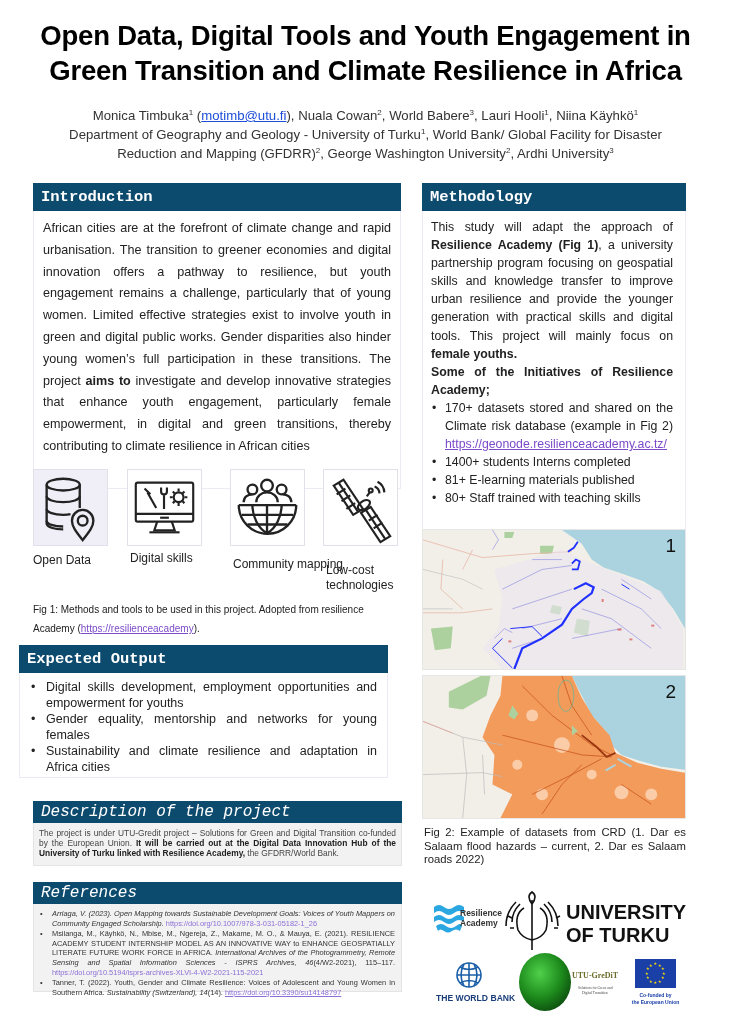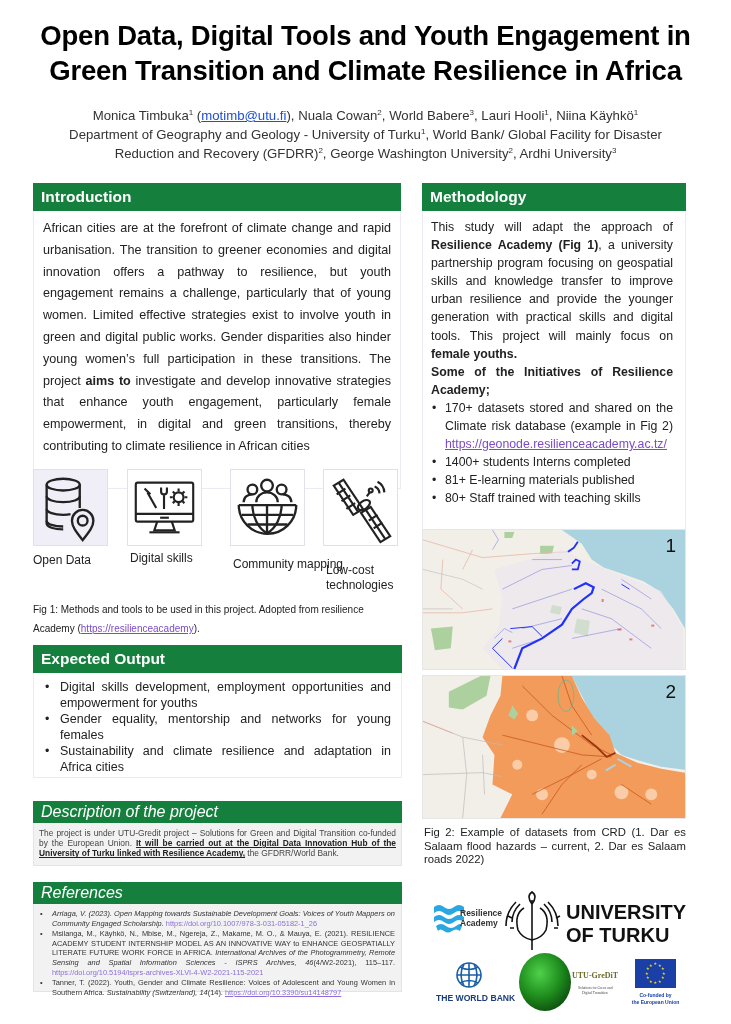--- a/index.html
+++ b/index.html
@@ -8,49 +8,49 @@
 
   .title { position: absolute; left: 0; top: 18px; width: 731px; text-align: center;
     font-size: 27.5px; font-weight: bold; line-height: 35px; color: #000; letter-spacing: -0.2px; }
   .authors { position: absolute; left: 0; top: 106px; width: 731px; text-align: center;
     font-size: 13.2px; color: #333; line-height: 19px; }
   .authors a { color: #1d4ed8; text-decoration: underline; }
   .affil { position: absolute; left: 0; top: 125px; width: 731px; text-align: center;
     font-size: 13.2px; color: #333; line-height: 19px; }
   sup { font-size: 8px; vertical-align: super; line-height: 0; }
 
-  .panel-head { background: #15803d; color: #fff; font-weight: bold; font-size: 15.5px;
-    padding: 0 8px; height: 28px; line-height: 28px; }
+  .panel-head { background: #0c4a6e; color: #fff; font-weight: bold; font-size: 15.5px;
+    padding: 0 8px; height: 28px; line-height: 28px; font-family: Liberation Mono, monospace; }
   .panel-head.small { font-weight: normal; font-style: italic; font-size: 16px; height: 22px; line-height: 22px; }
   .panel-body { background: #fff; border: 1px solid #eeeaf4; border-top: none; }
   .panel-body.gray { background: #f2f2f2; border: 1px solid #e4e4e4; border-top: none; }
 
   #intro { position: absolute; left: 33px; top: 183px; width: 368px; }
   #intro .panel-body { padding: 7px 9px 4px 9px; height: 278px; }
   #intro p { font-size: 12.6px; line-height: 21.8px; text-align: justify; color: #222; }
 
   .icons { position: absolute; left: 33px; top: 469px; width: 372px; height: 130px; }
   .icon-tile { position: absolute; width: 75px; height: 77px; border: 1px solid #e2e0ea; background: #fff; }
   .icon-tile svg { width: 100%; height: 100%; }
   .icon-tile.shaded { background: #f0eef6; }
   .icon-label { position: absolute; font-size: 12px; line-height: 15px; color: #222; }
 
   .fig1cap { position: absolute; left: 33px; top: 600px; width: 372px; font-size: 10px; line-height: 19px; color: #222; }
   .fig1cap a, .link { color: #7b4bc8; text-decoration: underline; }
 
-  #expected { position: absolute; left: 33px; top: 645px; width: 369px; }
+  #expected { position: absolute; left: 19px; top: 645px; width: 369px; }
   #expected .panel-body { padding: 6px 10px 6px 8px; height: 105px; }
   ul.bullets { list-style: none; }
   ul.bullets li { position: relative; padding-left: 18px; font-size: 12.5px; line-height: 16px; text-align: justify; color: #222; }
   ul.bullets li::before { content: "•"; position: absolute; left: 3px; top: 0; }
 
   #desc { position: absolute; left: 33px; top: 801px; width: 369px; }
   #desc .panel-body { padding: 5px 5px 4px 5px; height: 43px; }
   #desc p { font-size: 8.4px; line-height: 10.2px; color: #444; text-align: justify; }
-  #desc b { color: #222; text-decoration: underline; }
+  #desc b { color: #222; }
 
   #refs { position: absolute; left: 33px; top: 882px; width: 369px; }
   #refs .panel-body { padding: 5px 6px 5px 5px; height: 88px; }
   #refs ul.bullets li { font-size: 7.4px; line-height: 9.6px; padding-left: 13px; margin-bottom: 1px; color: #333; }
   #refs ul.bullets li::before { left: 1px; }
   #refs .link { color: #8c6fd6; }
 
   #method { position: absolute; left: 422px; top: 183px; width: 264px; }
   #method .panel-body { padding: 7px 12px 4px 8px; height: 336px; }
   #method p { font-size: 12.3px; line-height: 18.1px; text-align: justify; color: #222; }
@@ -79,21 +79,21 @@
   <span>Monica Timbuka</span><sup>1</sup>
   (<a>motimb@utu.fi</a>),
   <span>Nuala Cowan</span><sup>2</sup>,
   <span>World Babere</span><sup>3</sup>,
   <span>Lauri Hooli</span><sup>1</sup>,
   <span>Niina Käyhkö</span><sup>1</sup>
 </div>
 
 <div class="affil">
   <div><span>Department of Geography and Geology - University of Turku</span><sup>1</sup><span>, World Bank/ Global Facility for Disaster</span></div>
-  <div><span>Reduction and Recovery (GFDRR)</span><sup>2</sup><span>, George Washington University</span><sup>2</sup><span>, Ardhi University</span><sup>3</sup></div>
+  <div><span>Reduction and Mapping (GFDRR)</span><sup>2</sup><span>, George Washington University</span><sup>2</sup><span>, Ardhi University</span><sup>3</sup></div>
 </div>
 
 <section id="intro">
   <div class="panel-head">Introduction</div>
   <div class="panel-body">
     <p><span>African cities are at the forefront of climate change and rapid urbanisation. The transition to greener economies and digital innovation offers a pathway to resilience, but youth engagement remains a challenge, particularly that of young women. Limited effective strategies exist to involve youth in green and digital public works. Gender disparities also hinder young women’s full participation in these transitions. The project </span><b>aims to</b><span> investigate and develop innovative strategies that enhance youth engagement, particularly female empowerment, in digital and green transitions, thereby contributing to climate resilience in African cities</span></p>
   </div>
 </section>
 
 <div class="icons">

